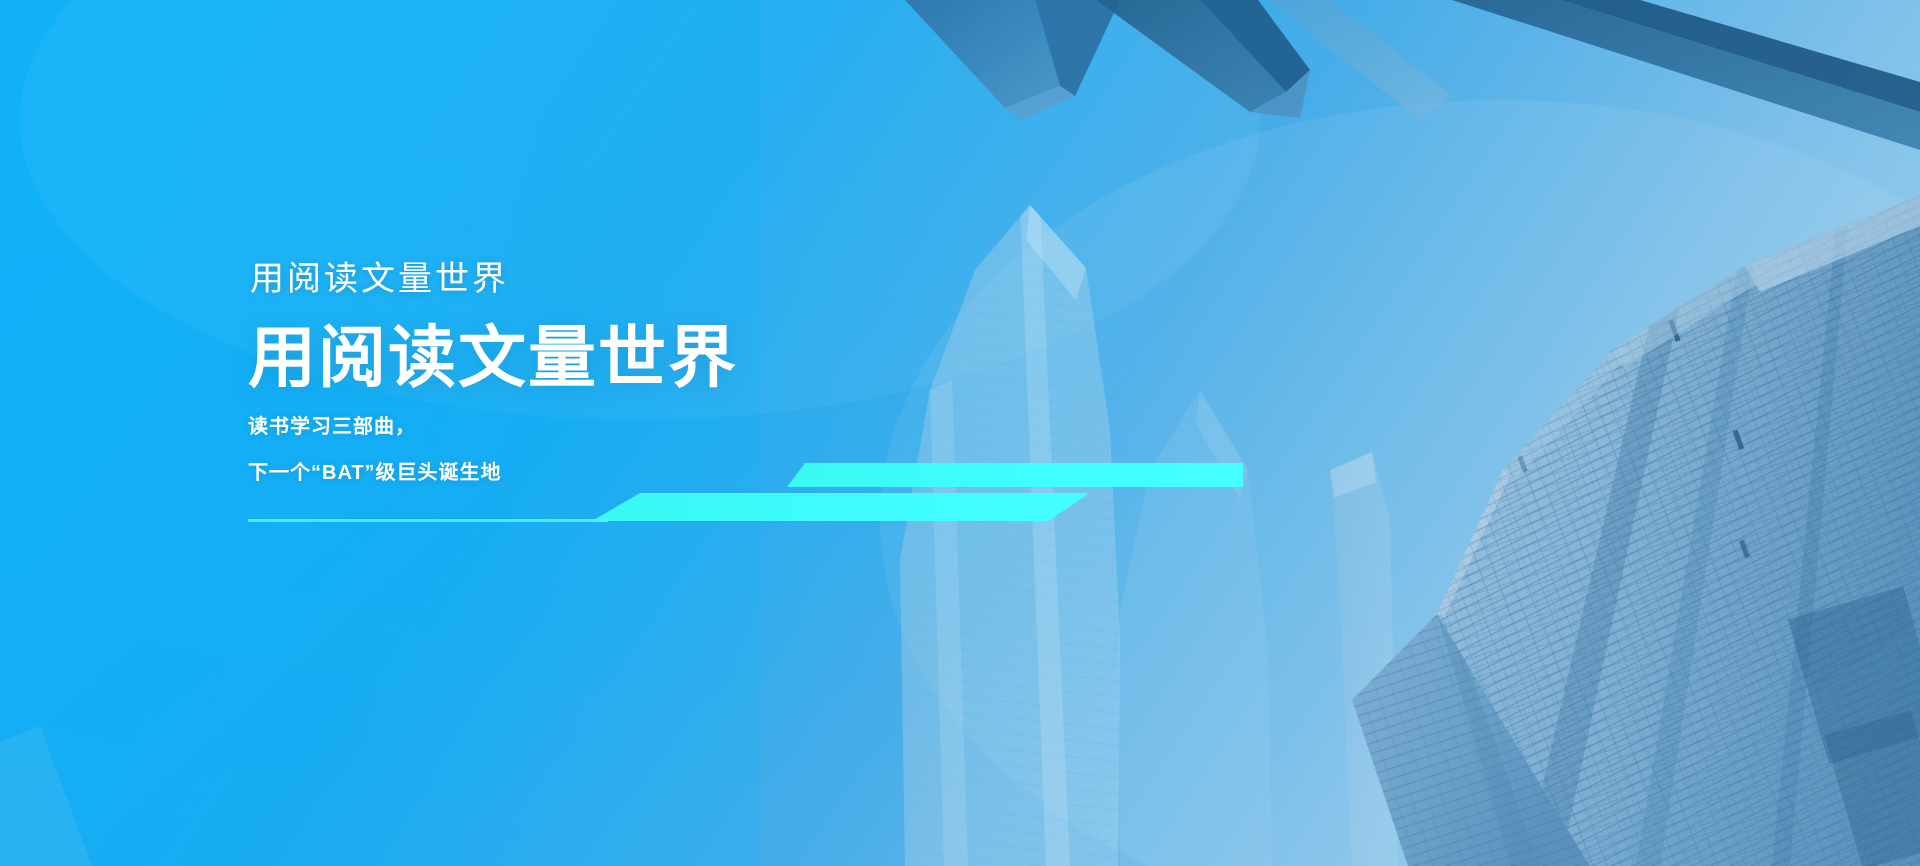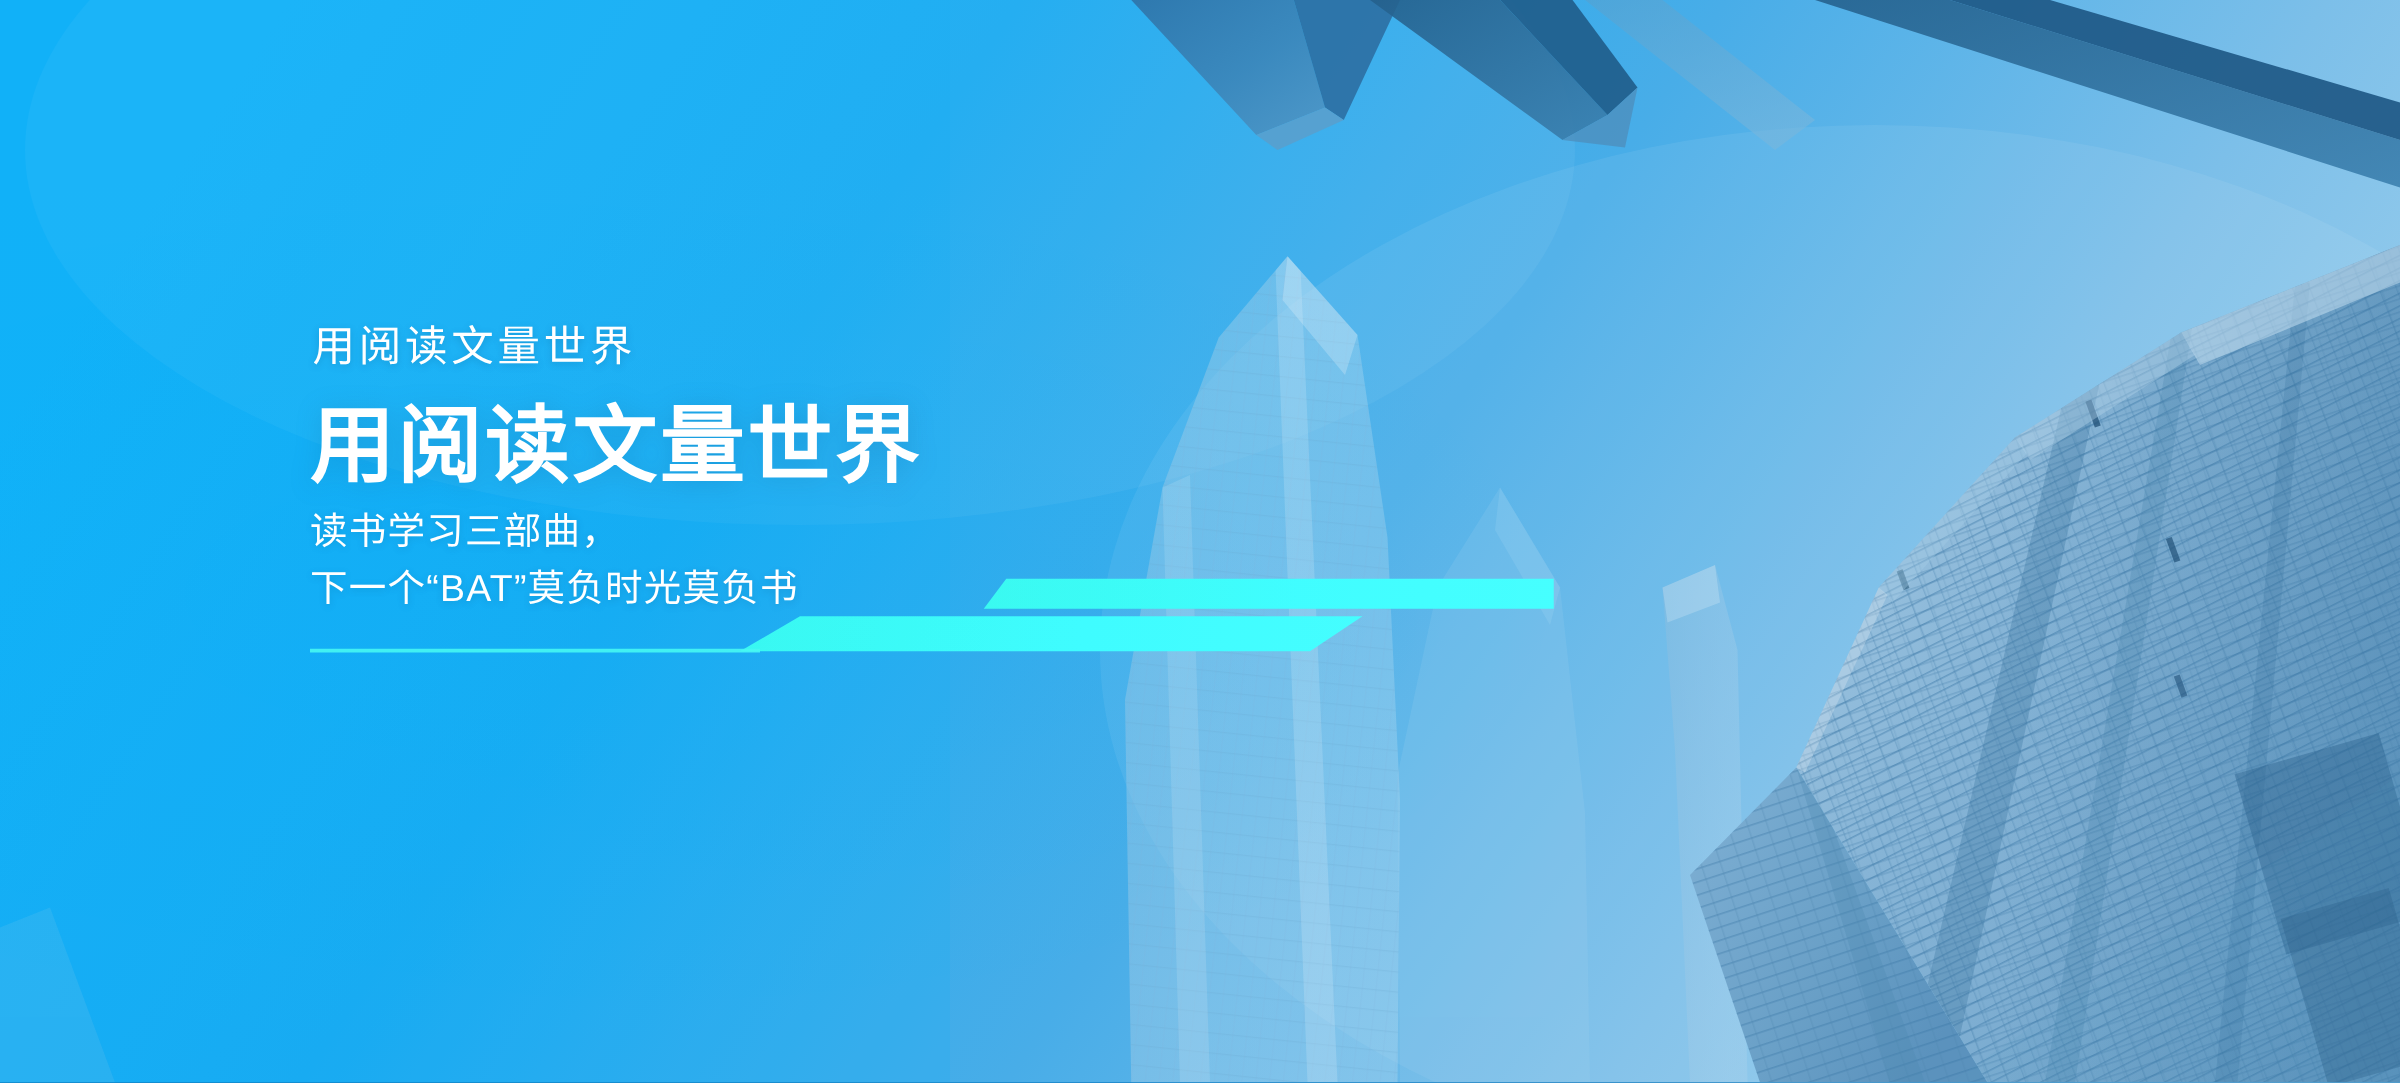--- a/index.html
+++ b/index.html
@@ -56,24 +56,24 @@
     color:transparent;
     -webkit-text-fill-color:transparent;
     filter:drop-shadow(0 2px 10px rgba(12,90,140,.22));
   }
   
   @supports not ((-webkit-background-clip:text) or (background-clip:text)){
     .headline{color:#ffffff;-webkit-text-fill-color:#ffffff;}
   }
 
   .subline{
-    font-size:30px;
+    font-size:20px;
     line-height:46px;
     color:#ffffff;
-    font-weight:400;
+    font-weight:700;
     letter-spacing:1px;
     white-space:nowrap;
     text-shadow:0 1px 6px rgba(10,80,130,.22);
     margin:0;
   }
   .subline.first{margin-top:8px;}
 
   
   .bars{position:absolute;left:0;top:0;width:1920px;height:866px;z-index:20;pointer-events:none;}
 
@@ -283,16 +283,16 @@
 
   <div class="glow"></div>
 
   <div class="copy">
     <div class="eyebrow">用阅读文量世界</div>
 
     <h1 class="headline">用阅读文量世界</h1>
 
     <p class="subline first">读书学习三部曲，</p>
 
-    <p class="subline">下一个“BAT”莫负时光莫负书</p>
+    <p class="subline">下一个“BAT”级巨头诞生地</p>
   </div>
 
 </div>
 
 </body></html>

